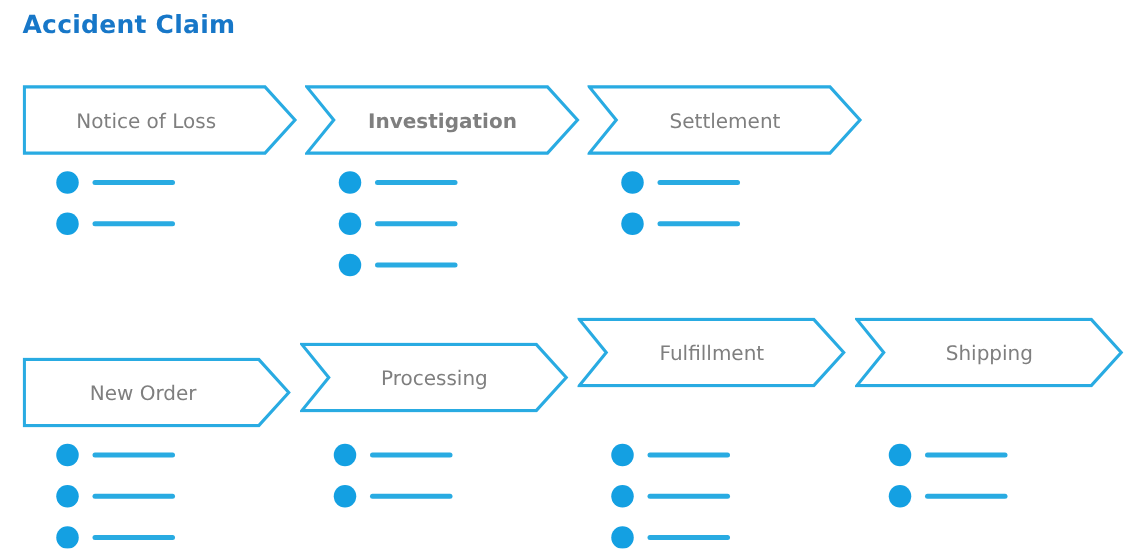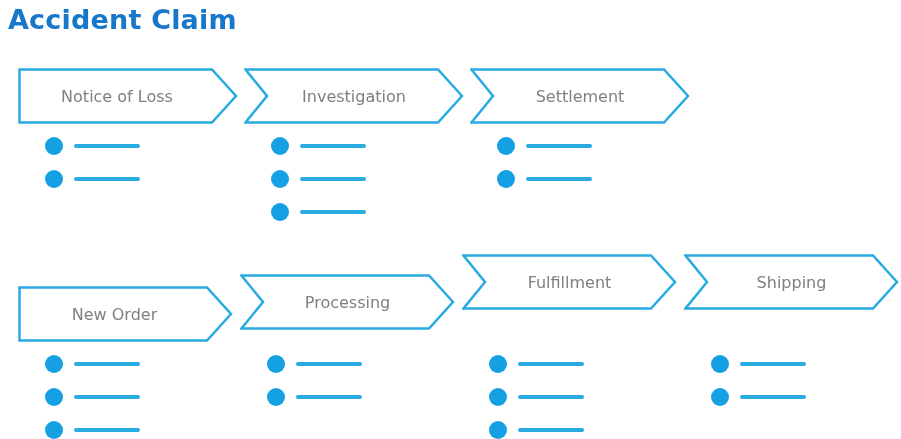--- a/index.html
+++ b/index.html
@@ -5,22 +5,22 @@
   html,body{margin:0;padding:0;background:#ffffff;}
   body{font-family:"DejaVu Sans","Liberation Sans",sans-serif;}
   .canvas{
     position:relative;
     width:901px;height:439px;
     background:#ffffff;
     overflow:hidden;
   }
   .section{position:absolute;left:0;width:100%;}
   .section-title{
-    margin-left:8px;
-    font-size:27px;
+    margin-left:18px;
+    font-size:20px;
     font-weight:bold;
     color:var(--title-color,#1777c8);
     line-height:23px;
     letter-spacing:0.2px;
   }
   .chevron-row{display:flex;margin-left:18px;margin-top:12px;}
   .chevron{position:relative;height:56px;flex:0 0 auto;}
   .chevron svg{display:block;}
   .chevron .step-label{
     position:absolute;left:0;top:0;right:0;bottom:0;
@@ -51,21 +51,21 @@
 <div class="canvas" id="canvas" style="--title-color: #1777c8; --label-color: #7f7f7f; --bullet-color: #14a0e2; --line-color: #29abe2;">
     <div class="section" style="top: 8px;">
       <div class="section-title">Accident Claim</div>
       <div class="chevron-row" style="gap: 6px; margin-top: 37px;">
         <div class="chevron first" style="width: 220px;">
           <svg width="220" height="56" viewBox="0 0 220 56">
             <polygon points="1.5,1.5 194,1.5 218,28 194,54.5 1.5,54.5" fill="#ffffff" stroke="#29abe2" stroke-width="2.5" stroke-linejoin="miter"></polygon>
           </svg>
           <div class="step-label">Notice of Loss</div>
         </div>
-        <div class="chevron" style="width: 220px;">
+        <div class="chevron" style="width: 220px; font-weight: bold;">
           <svg width="220" height="56" viewBox="0 0 220 56">
             <polygon points="1.5,1.5 194,1.5 218,28 194,54.5 1.5,54.5 23,28" fill="#ffffff" stroke="#29abe2" stroke-width="2.5" stroke-linejoin="miter"></polygon>
           </svg>
           <div class="step-label">Investigation</div>
         </div>
         <div class="chevron" style="width: 220px;">
           <svg width="220" height="56" viewBox="0 0 220 56">
             <polygon points="1.5,1.5 194,1.5 218,28 194,54.5 1.5,54.5 23,28" fill="#ffffff" stroke="#29abe2" stroke-width="2.5" stroke-linejoin="miter"></polygon>
           </svg>
           <div class="step-label">Settlement</div>

